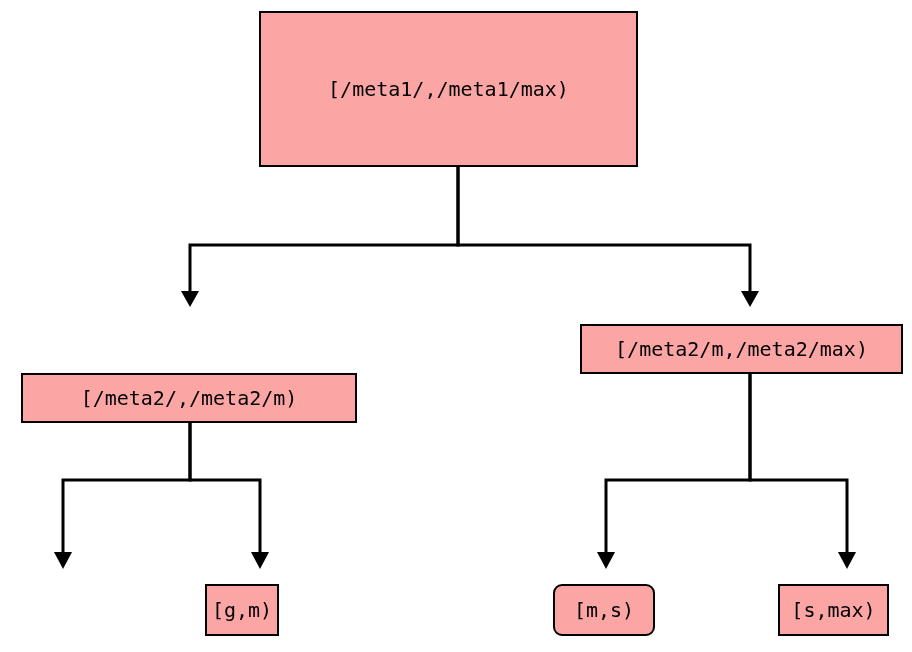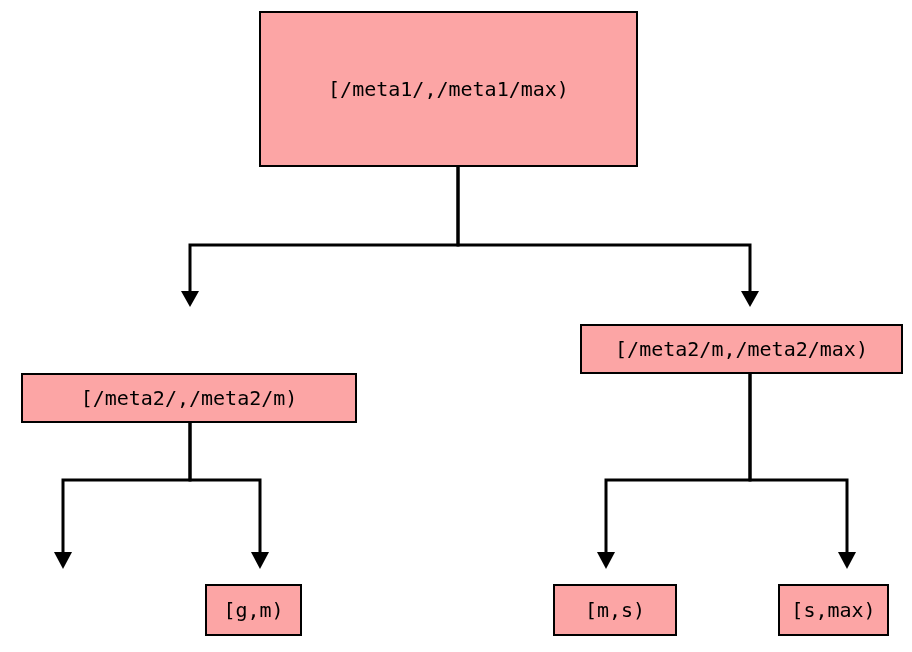--- a/index.html
+++ b/index.html
@@ -42,22 +42,22 @@
     line-height: 1;
     letter-spacing: 0px;
     white-space: pre;
     color: #000000;
   }
   .node-root { left: 259px; top: 11px; width: 379px; height: 156px; }
   .node-mid-left { left: 21px; top: 334px; width: 336px; height: 50px; margin-top: 39px; }
   .node-mid-right { left: 580px; top: 324px; width: 323px; height: 50px; }
   .node-leaf { top: 584px; height: 52px; }
   .node-leaf-1 { left: 9px; width: 98px; }
-  .node-leaf-2 { left: 205px; width: 97px; }
-  .node-leaf-3 { left: 553px; width: 124px; }
+  .node-leaf-2 { left: 205px; width: 74px; }
+  .node-leaf-3 { left: 553px; width: 102px; border-radius: 9px; }
   .node-leaf-4 { left: 778px; width: 111px; }
 </style>
 </head>
 <body>
 
 <div id="diagram-root">
 
   <svg id="diagram-svg" viewBox="0 0 912 652" xmlns="http://www.w3.org/2000/svg">
 
     <g>

